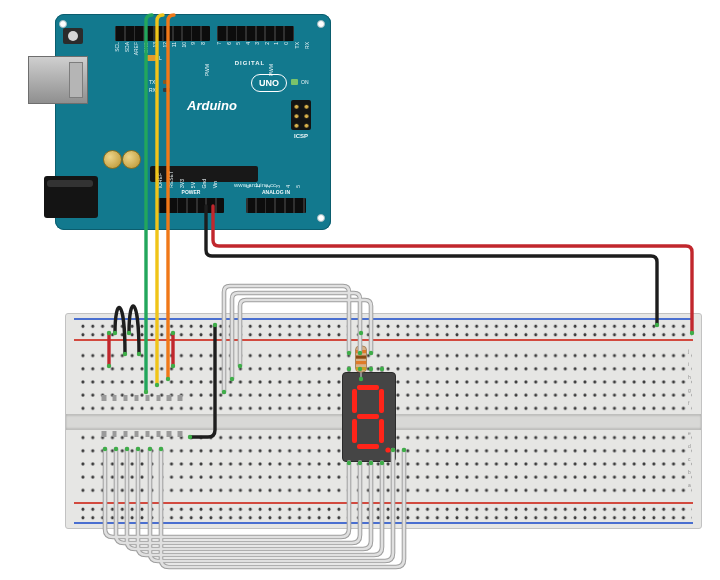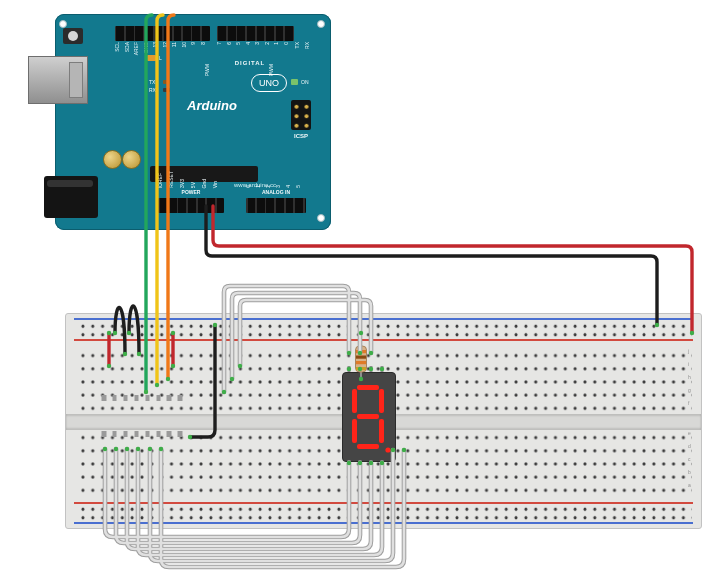--- a/index.html
+++ b/index.html
@@ -16,21 +16,21 @@
   .vlabels span{display:block;writing-mode:vertical-rl;transform:rotate(180deg);
                 font-size:5px;line-height:1;color:#eef7f9;width:9.5px;text-align:left;}
   .vlabels.wide span{width:11px;}
   .vlabels.mid span{width:10px;}
   .led{position:absolute;border-radius:1px;}
   .mount{position:absolute;width:6px;height:6px;border-radius:50%;background:#fff;border:1px solid #9fb9bf;}
   .reset{position:absolute;left:8px;top:14px;width:20px;height:16px;background:#2b2b2b;border-radius:2px;}
   .reset i{position:absolute;left:5px;top:3px;width:10px;height:10px;border-radius:50%;background:#d6d6d6;display:block;}
   .brand{position:absolute;left:132px;top:60px;color:#fff;font-size:13px;font-weight:bold;font-style:italic;margin-top:24px;}
   .model{position:absolute;left:196px;top:60px;width:34px;height:16px;border:1.5px solid #fff;border-radius:9px;
-         color:#fff;font-size:9px;font-weight:normal;text-align:center;line-height:16px;}
+         color:#fff;font-size:9px;font-weight:bold;text-align:center;line-height:16px;}
   .icsp{position:absolute;left:236px;top:86px;width:20px;height:30px;background:#131313;border-radius:2px;
         background-image:radial-gradient(circle,#d8b04a 1.6px,transparent 2.2px);background-size:10px 9.5px;background-position:0.5px 2px;}
   .atmega{position:absolute;left:95px;top:152px;width:108px;height:16px;background:#181818;border-radius:2px;}
   .cap{position:absolute;width:17px;height:17px;border-radius:50%;
        background:radial-gradient(circle at 35% 35%,#ecd58a,#b8922f);border:1px solid #8a6d1d;}
   .usb{position:absolute;left:28px;top:56px;width:58px;height:46px;background:linear-gradient(#cfcfcf,#8f8f8f);
        border:1px solid #6e6e6e;z-index:5;}
   .usb i{position:absolute;right:4px;top:5px;width:12px;height:34px;background:#b5b5b5;border:1px solid #7d7d7d;display:block;}
   .pjack{position:absolute;left:44px;top:176px;width:54px;height:42px;background:#141414;border-radius:3px;z-index:5;}
   .pjack i{position:absolute;left:3px;top:4px;width:46px;height:7px;background:#333;border-radius:3px;display:block;}

